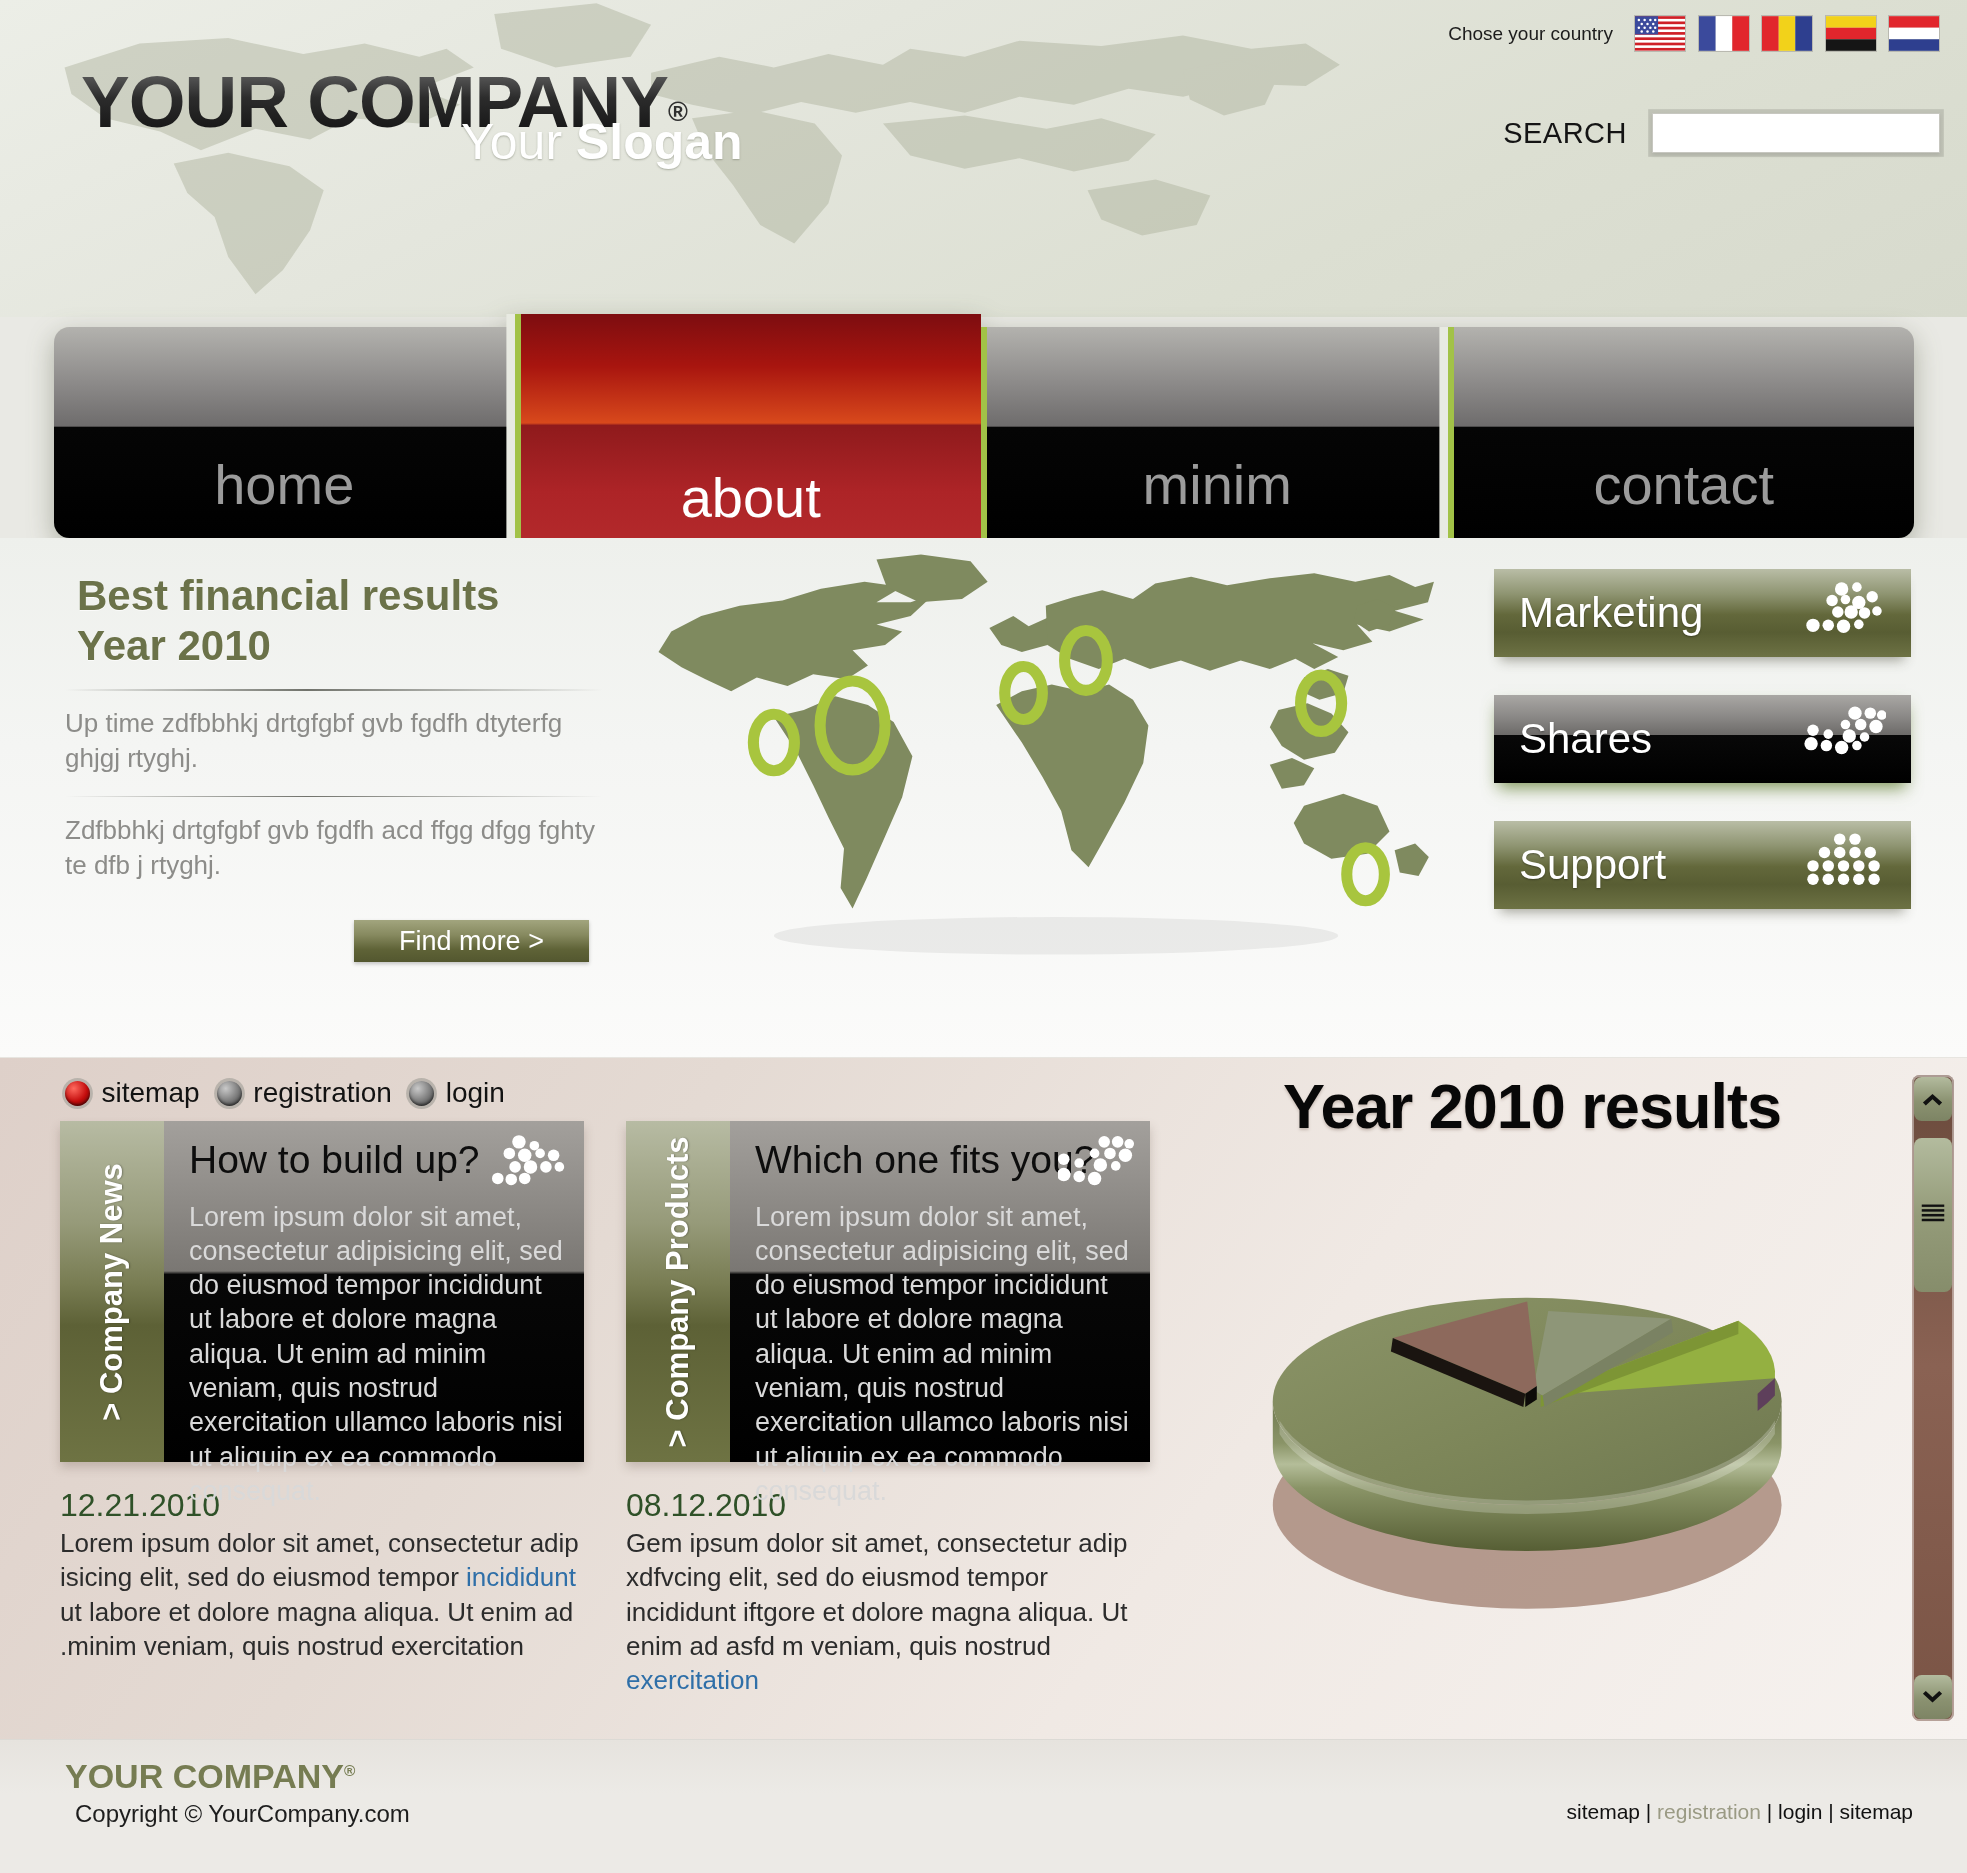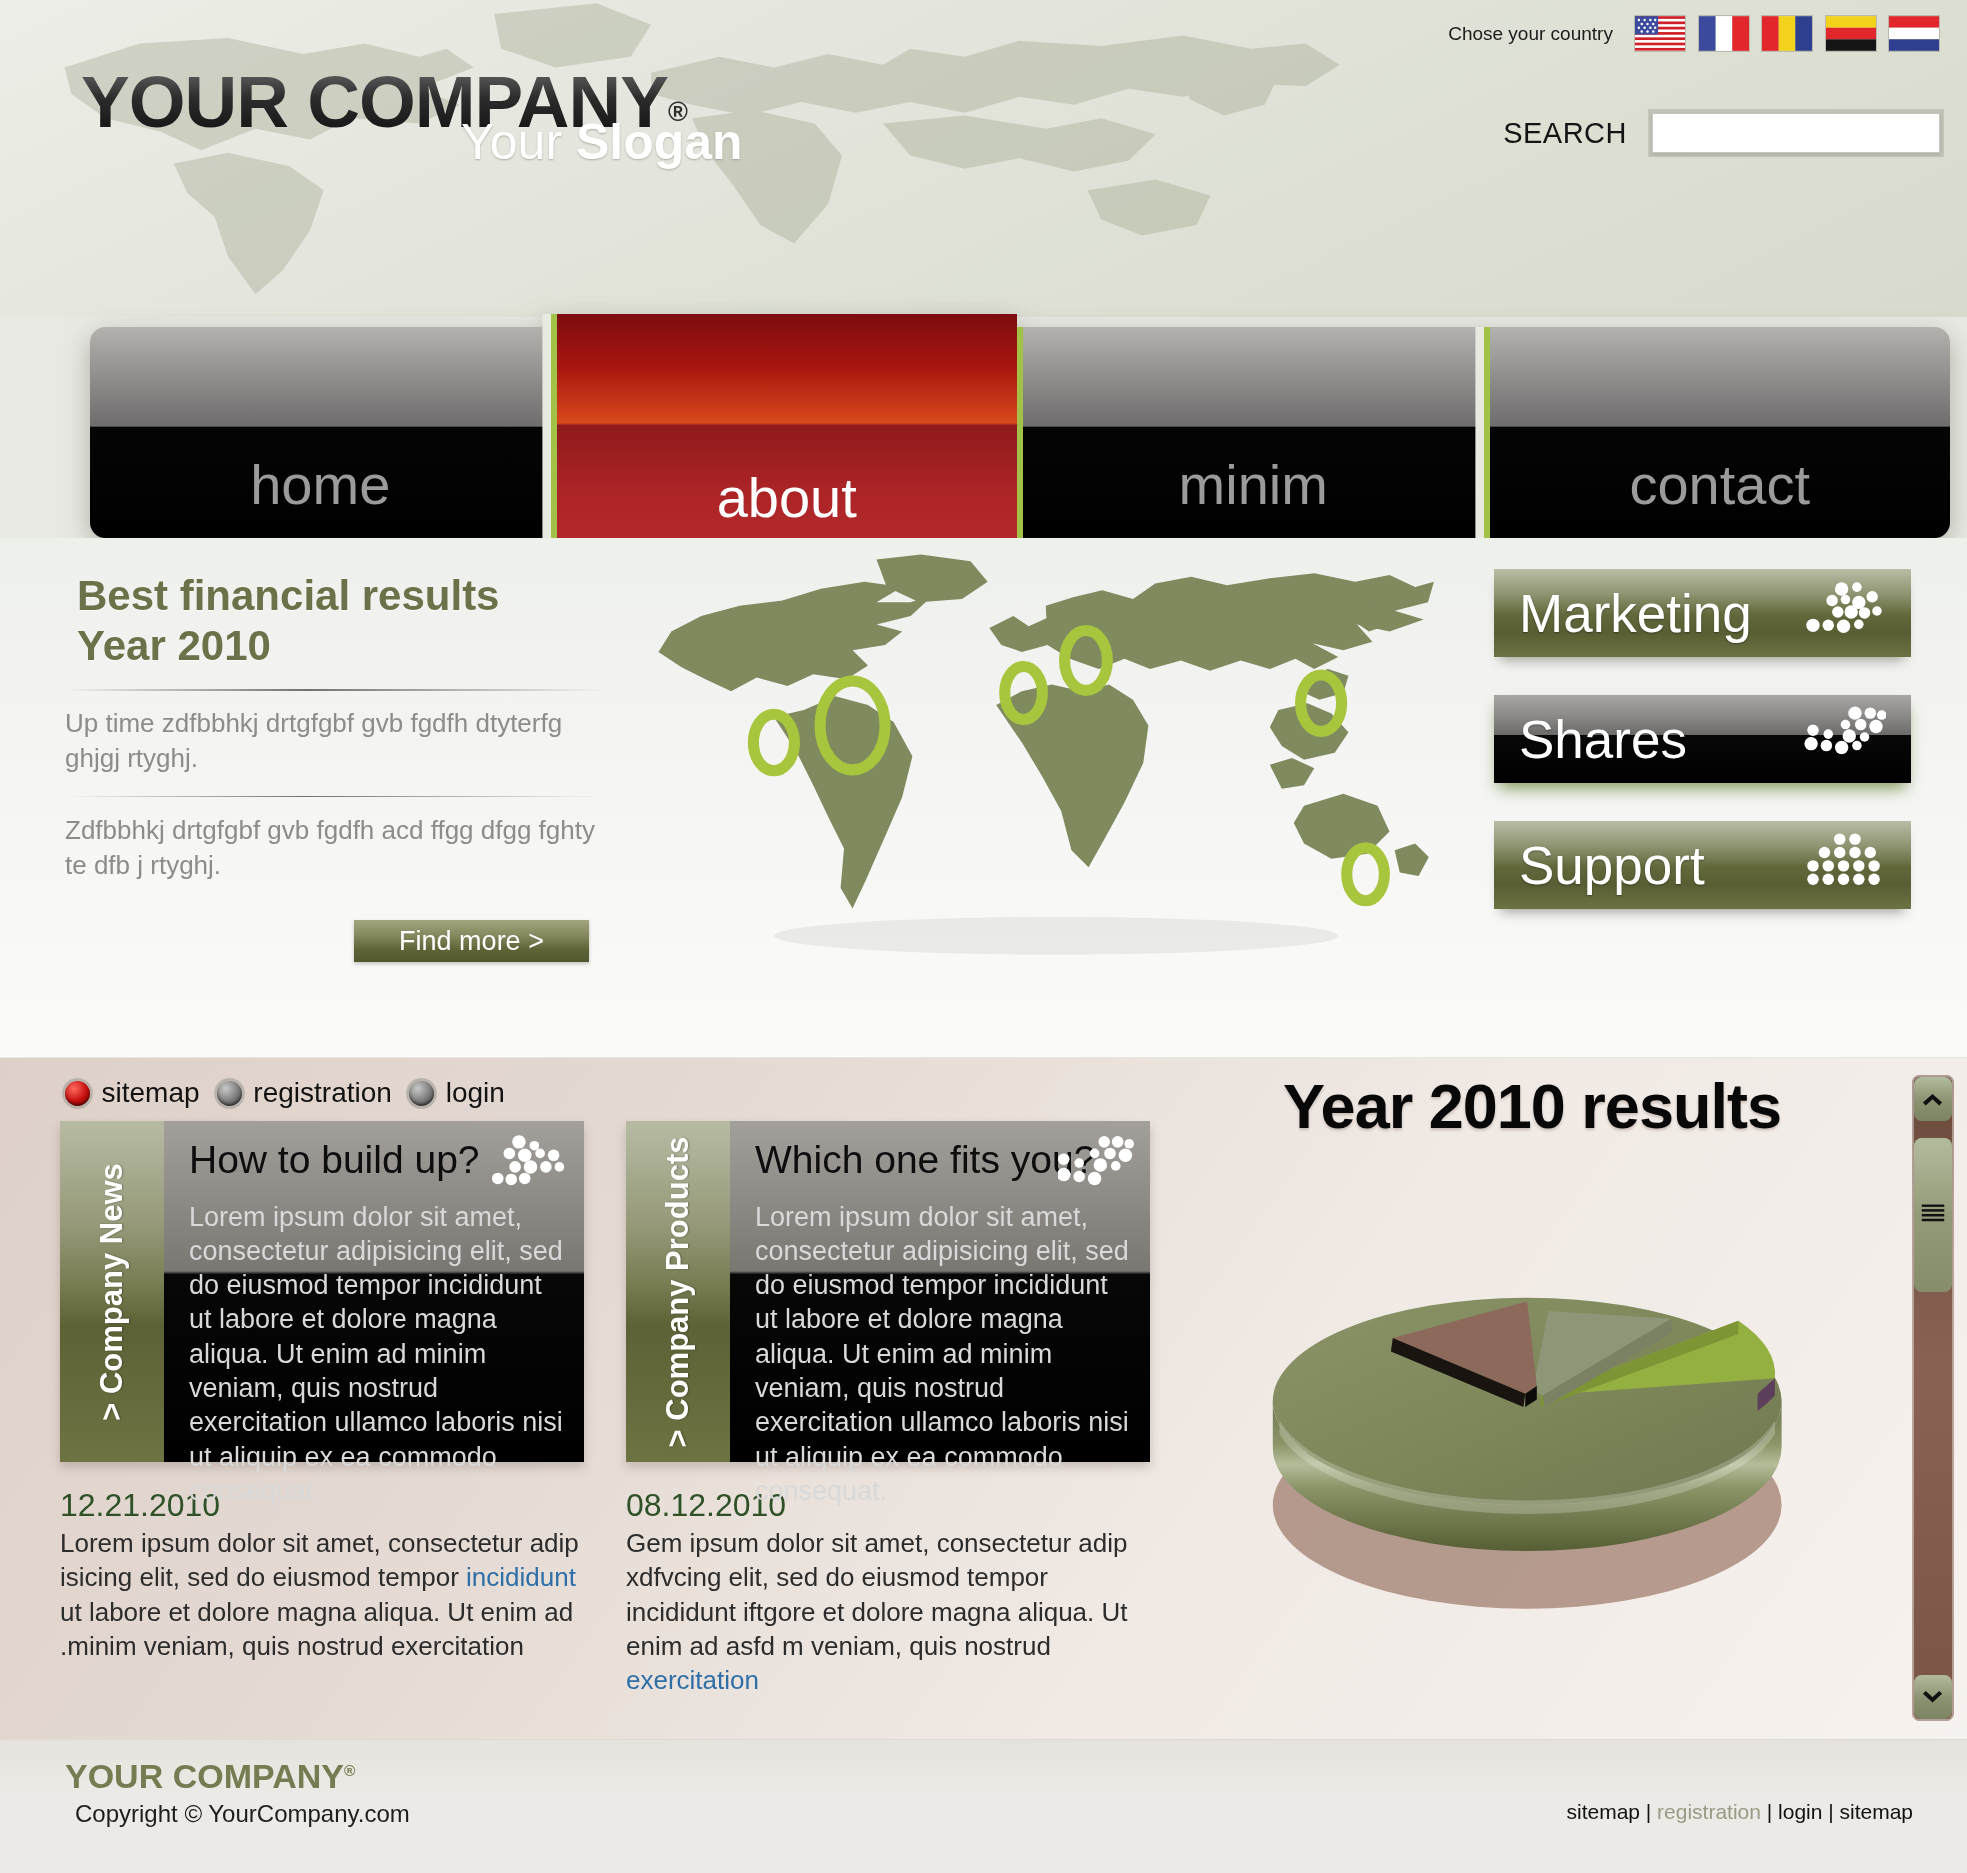--- a/index.html
+++ b/index.html
@@ -53,21 +53,20 @@
                0 1.9px 3.8px rgba(0,0,0,.18);
     outline:none;font-size:19px;padding:0 9.6px;box-sizing:border-box;
     font-family:"Liberation Sans",sans-serif;
   }
 
   
   .nav{
     position:absolute;left:54px;top:327px;width:1860px;height:211px;
     display:flex;
     filter:drop-shadow(0 9.6px 13.4px rgba(60,70,40,.35));
-    margin-left:36px;
   }
   .nav-item{
     position:relative;flex:1;display:flex;align-items:flex-end;justify-content:center;
     background:linear-gradient(180deg,#b3b2ae 0%,#8d8b8a 26%,#6e6c6c 47%,
                                #050505 47.5%,#000 100%);
     cursor:pointer;
   }
   .nav-item:first-child{border-radius:15.4px 0 0 15.4px;}
   .nav-item:last-child{border-radius:0 15.4px 15.4px 0;}
   .nav-item + .nav-item{
@@ -120,21 +119,21 @@
     background:linear-gradient(180deg,#b9bda6 0%,#8f9572 28%,#63683b 52%,
                                #585d33 72%,#6d7244 100%);
     box-shadow:0 8.6px 11.5px -5.8px rgba(60,60,40,.45);
   }
   .sbtn.dark{
     background:linear-gradient(180deg,#a9a7a4 0%,#8a8886 25%,#6d6b69 45%,
                                #080808 46%,#000 100%);
     box-shadow:0 8.6px 15.4px -3.8px rgba(90,120,40,.75);
   }
   .sbtn-label{
-    color:#fff;font-size:53px;padding-left:25px;
+    color:#fff;font-size:42px;padding-left:25px;
     text-shadow:0 1px 1.9px rgba(0,0,0,.35);
   }
   .dots{position:absolute;right:25px;top:50%;transform:translateY(-50%);}
 
   
   .mid{
     position:absolute;left:0;top:1057px;width:1967px;height:682px;
     background:linear-gradient(125deg,#ded0c9 0%,#e4dad3 30%,#f0e9e4 62%,#f6f2ef 100%);
     border-top:1.9px solid #e7e5e0;
   }

